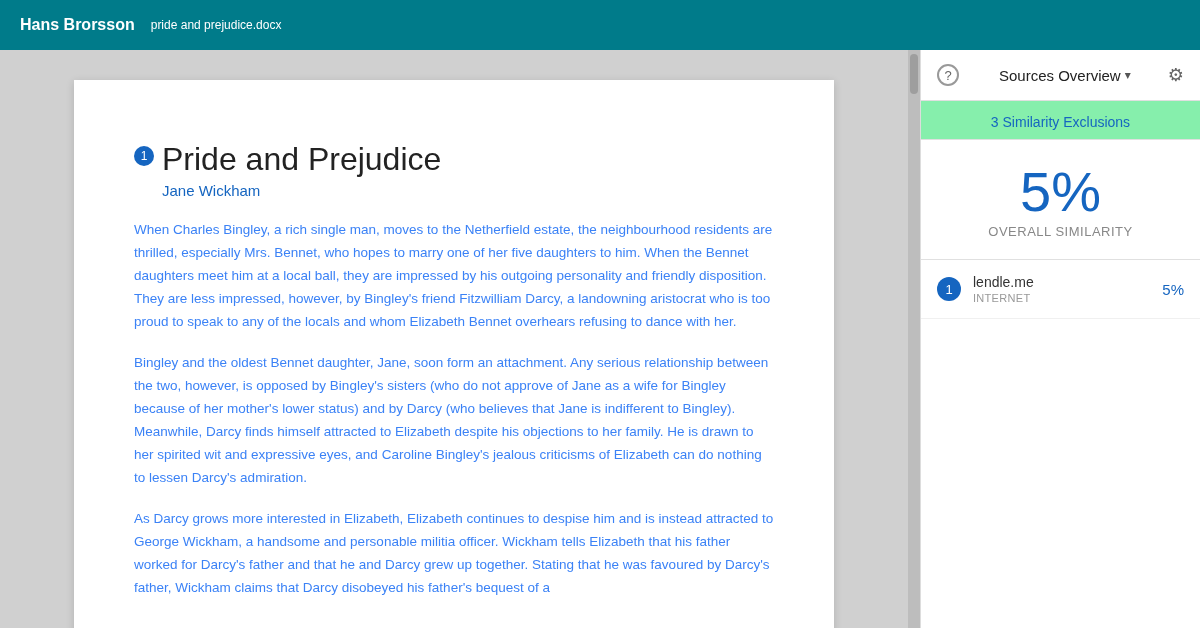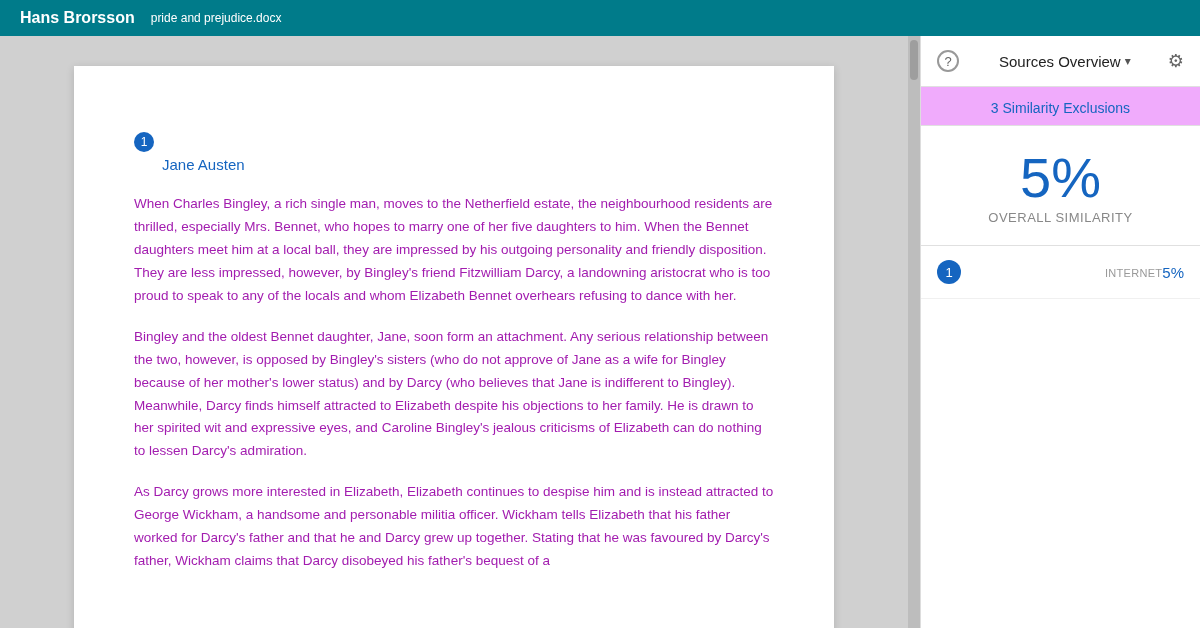--- a/index.html
+++ b/index.html
@@ -3,21 +3,21 @@
   <meta charset="utf-8">
   <style>
     * { box-sizing: border-box; margin: 0; padding: 0; }
     body { font-family: Arial, sans-serif; background: #e0e0e0; width: 1200px; height: 628px; overflow: hidden; display: flex; flex-direction: column; }
 
     
     .header {
       background: #007b8a;
       color: white;
       padding: 0 20px;
-      height: 36px;
+      height: 50px;
       display: flex;
       align-items: center;
       gap: 16px;
       flex-shrink: 0;
     }
     .header-username {
       font-weight: bold;
       font-size: 16px;
     }
     .header-filename {
@@ -102,21 +102,21 @@
     .doc-author {
       color: #1565c0;
       font-size: 15px;
       margin-bottom: 20px;
       margin-left: 28px;
     }
 
     .doc-paragraph {
       font-size: 13.5px;
       line-height: 1.7;
-      color: #a21caf;
+      color: #3b82f6;
       margin-bottom: 18px;
     }
 
     
     .sidebar {
       width: 280px;
       background: #f5f5f5;
       border-left: 1px solid #ddd;
       display: flex;
       flex-direction: column;
@@ -170,21 +170,21 @@
     .gear-icon {
       font-size: 18px;
       color: #666;
       cursor: pointer;
     }
 
     .similarity-exclusions {
       text-align: center;
       padding: 12px 16px 8px;
       border-bottom: 1px solid #e0e0e0;
-      background: #f0abfc;
+      background: #86efac;
     }
 
     .similarity-exclusions-link {
       color: #1565c0;
       font-size: 14px;
       cursor: pointer;
       text-decoration: none;
     }
 
     .overall-similarity-section {
@@ -247,21 +247,20 @@
       color: #333;
       font-weight: 500;
     }
 
     .source-type {
       font-size: 11px;
       color: #999;
       text-transform: uppercase;
       letter-spacing: 0.3px;
       margin-top: 2px;
-      text-align: right;
     }
 
     .source-percent {
       font-size: 15px;
       color: #1565c0;
       font-weight: 500;
     }
   </style>
 </head>
 <body>
@@ -270,22 +269,23 @@
   <span class="header-username">Hans Brorsson</span>
   <span class="header-filename">pride and prejudice.docx</span>
 </div>
 
 <div class="main-content">
 
   <div class="document-area">
     <div class="document-paper">
       <div class="doc-title-wrapper">
         <div class="doc-badge">1</div>
+        <h1 class="doc-title">Pride and Prejudice</h1>
       </div>
-      <div class="doc-author">Jane Austen</div>
+      <div class="doc-author">Jane Wickham</div>
       <p class="doc-paragraph">When Charles Bingley, a rich single man, moves to the Netherfield estate, the neighbourhood residents are thrilled, especially Mrs. Bennet, who hopes to marry one of her five daughters to him. When the Bennet daughters meet him at a local ball, they are impressed by his outgoing personality and friendly disposition. They are less impressed, however, by Bingley's friend Fitzwilliam Darcy, a landowning aristocrat who is too proud to speak to any of the locals and whom Elizabeth Bennet overhears refusing to dance with her.</p>
       <p class="doc-paragraph">Bingley and the oldest Bennet daughter, Jane, soon form an attachment. Any serious relationship between the two, however, is opposed by Bingley's sisters (who do not approve of Jane as a wife for Bingley because of her mother's lower status) and by Darcy (who believes that Jane is indifferent to Bingley). Meanwhile, Darcy finds himself attracted to Elizabeth despite his objections to her family. He is drawn to her spirited wit and expressive eyes, and Caroline Bingley's jealous criticisms of Elizabeth can do nothing to lessen Darcy's admiration.</p>
       <p class="doc-paragraph">As Darcy grows more interested in Elizabeth, Elizabeth continues to despise him and is instead attracted to George Wickham, a handsome and personable militia officer. Wickham tells Elizabeth that his father worked for Darcy's father and that he and Darcy grew up together. Stating that he was favoured by Darcy's father, Wickham claims that Darcy disobeyed his father's bequest of a</p>
     </div>
   </div>
 
   <div class="scrollbar-track">
     <div class="scrollbar-thumb"></div>
   </div>
 
@@ -308,19 +308,20 @@
 
     <div class="overall-similarity-section">
       <div class="similarity-percent">5%</div>
       <div class="similarity-label">OVERALL SIMILARITY</div>
     </div>
 
     <div class="source-list">
     <div class="source-item">
       <div class="source-badge">1</div>
       <div class="source-info">
+        <div class="source-name">lendle.me</div>
         <div class="source-type">INTERNET</div>
       </div>
       <div class="source-percent">5%</div>
     </div>
       </div>
   </div>
 </div>
 
 </body></html>

